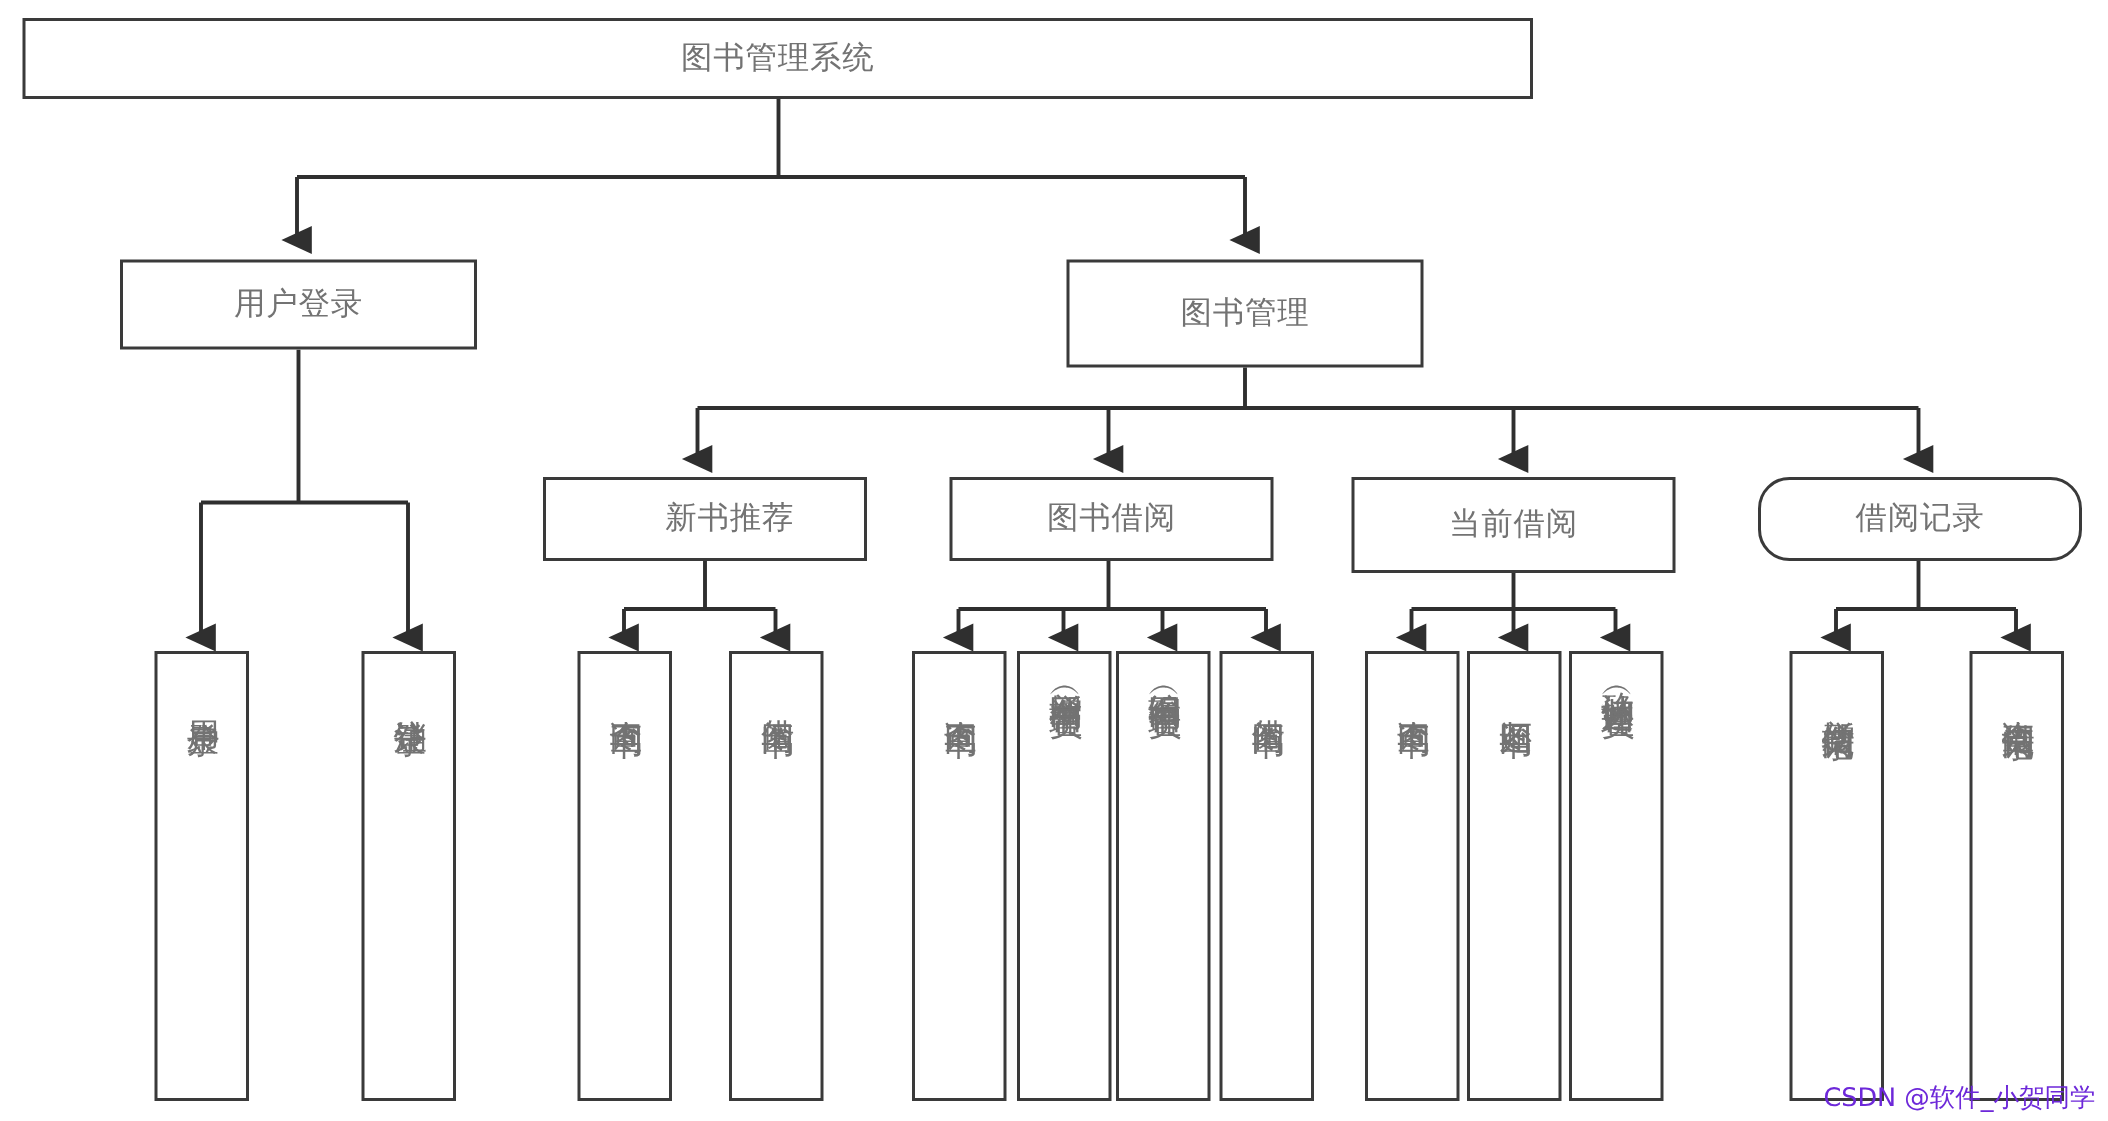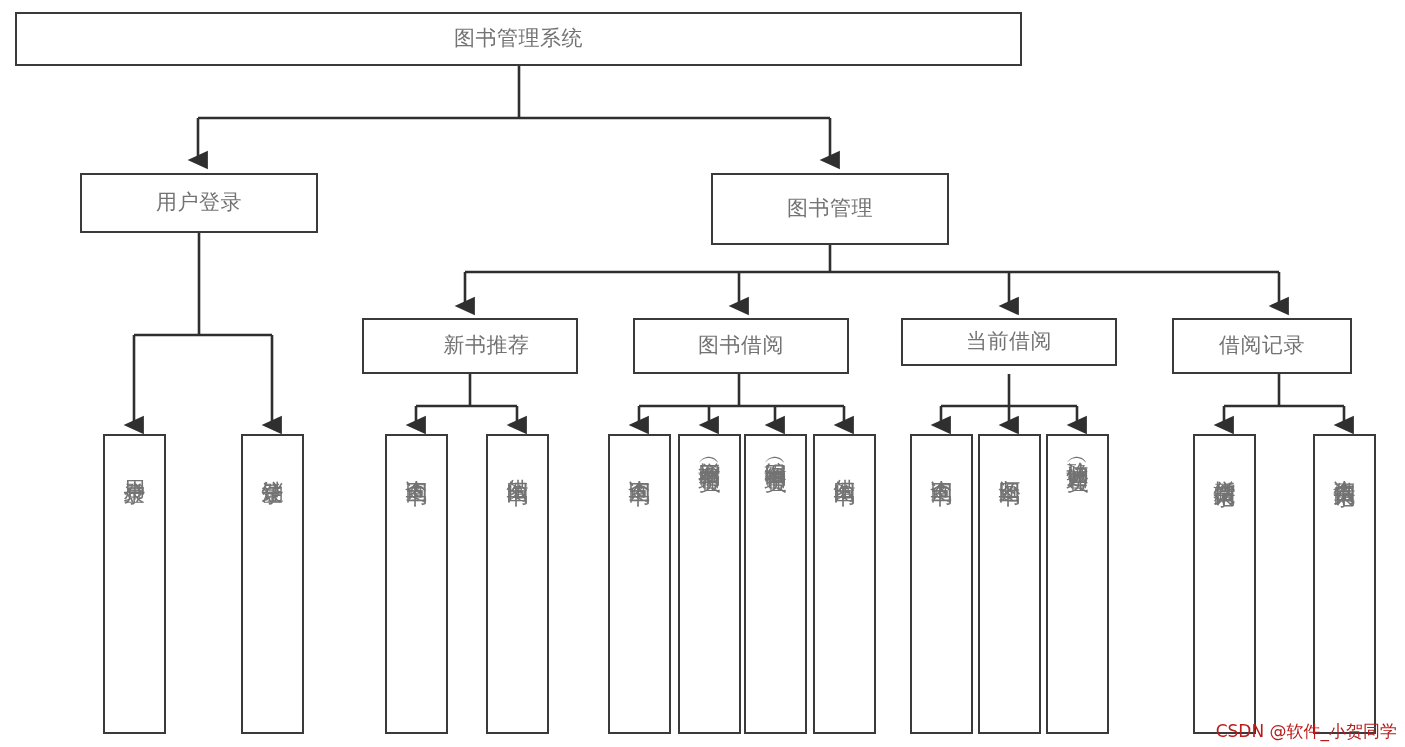--- a/index.html
+++ b/index.html
@@ -58,21 +58,21 @@
     letter-spacing: 1.5px;
   }
   .node.vert.tall-pad {
     padding-top: 8px;
   }
   #watermark {
     position: absolute;
     right: 8px;
     bottom: 4px;
     font-size: 17px;
-    color: #b91c1c;
+    color: #6d28d9;
     white-space: nowrap;
     z-index: 5;
   }
 </style>
 </head>
 <body>
 
 <div id="canvas">
 
   <svg id="edges" viewBox="0 0 1405 747">
@@ -135,24 +135,24 @@
   <div class="node horiz" style="left:711px; top:173px; width:238px; height:72px;">
     <span class="node-label">图书管理</span>
   </div>
 
   <div class="node horiz" style="left:362px; top:318px; width:216px; height:56px;padding-left:33px;">
     <span class="node-label">新书推荐</span>
   </div>
   <div class="node horiz" style="left:633px; top:318px; width:216px; height:56px;">
     <span class="node-label">图书借阅</span>
   </div>
-  <div class="node horiz" style="left:901px; top:318px; width:216px; height:48px;">
+  <div class="node horiz" style="left:901px; top:318px; width:216px; height:64px;">
     <span class="node-label">当前借阅</span>
   </div>
-  <div class="node horiz" style="left:1172px; top:318px; width:180px; height:56px;">
+  <div class="node horiz" style="left:1172px; top:318px; width:216px; height:56px;border-radius:21px;">
     <span class="node-label">借阅记录</span>
   </div>
 
   <div class="node vert" style="left:103px; top:434px; width:63px; height:300px;">
     <span class="node-label">用户登录</span>
   </div>
   <div class="node vert" style="left:241px; top:434px; width:63px; height:300px;">
     <span class="node-label">注销登录</span>
   </div>
 

